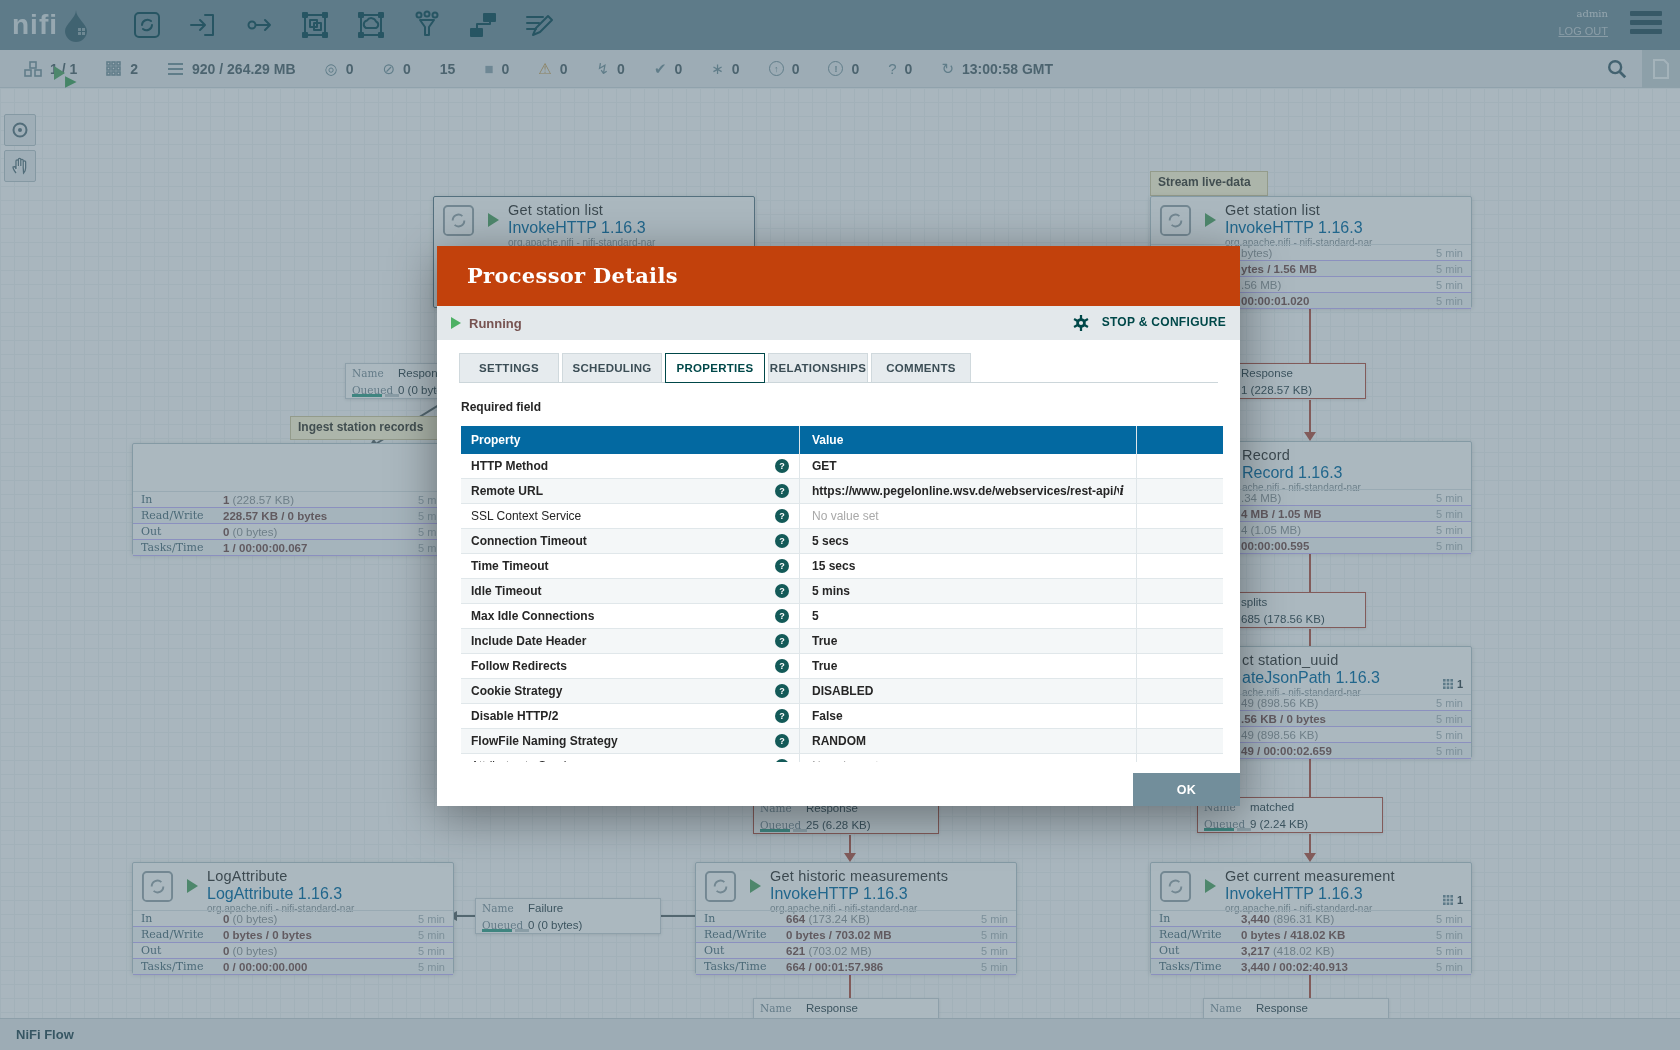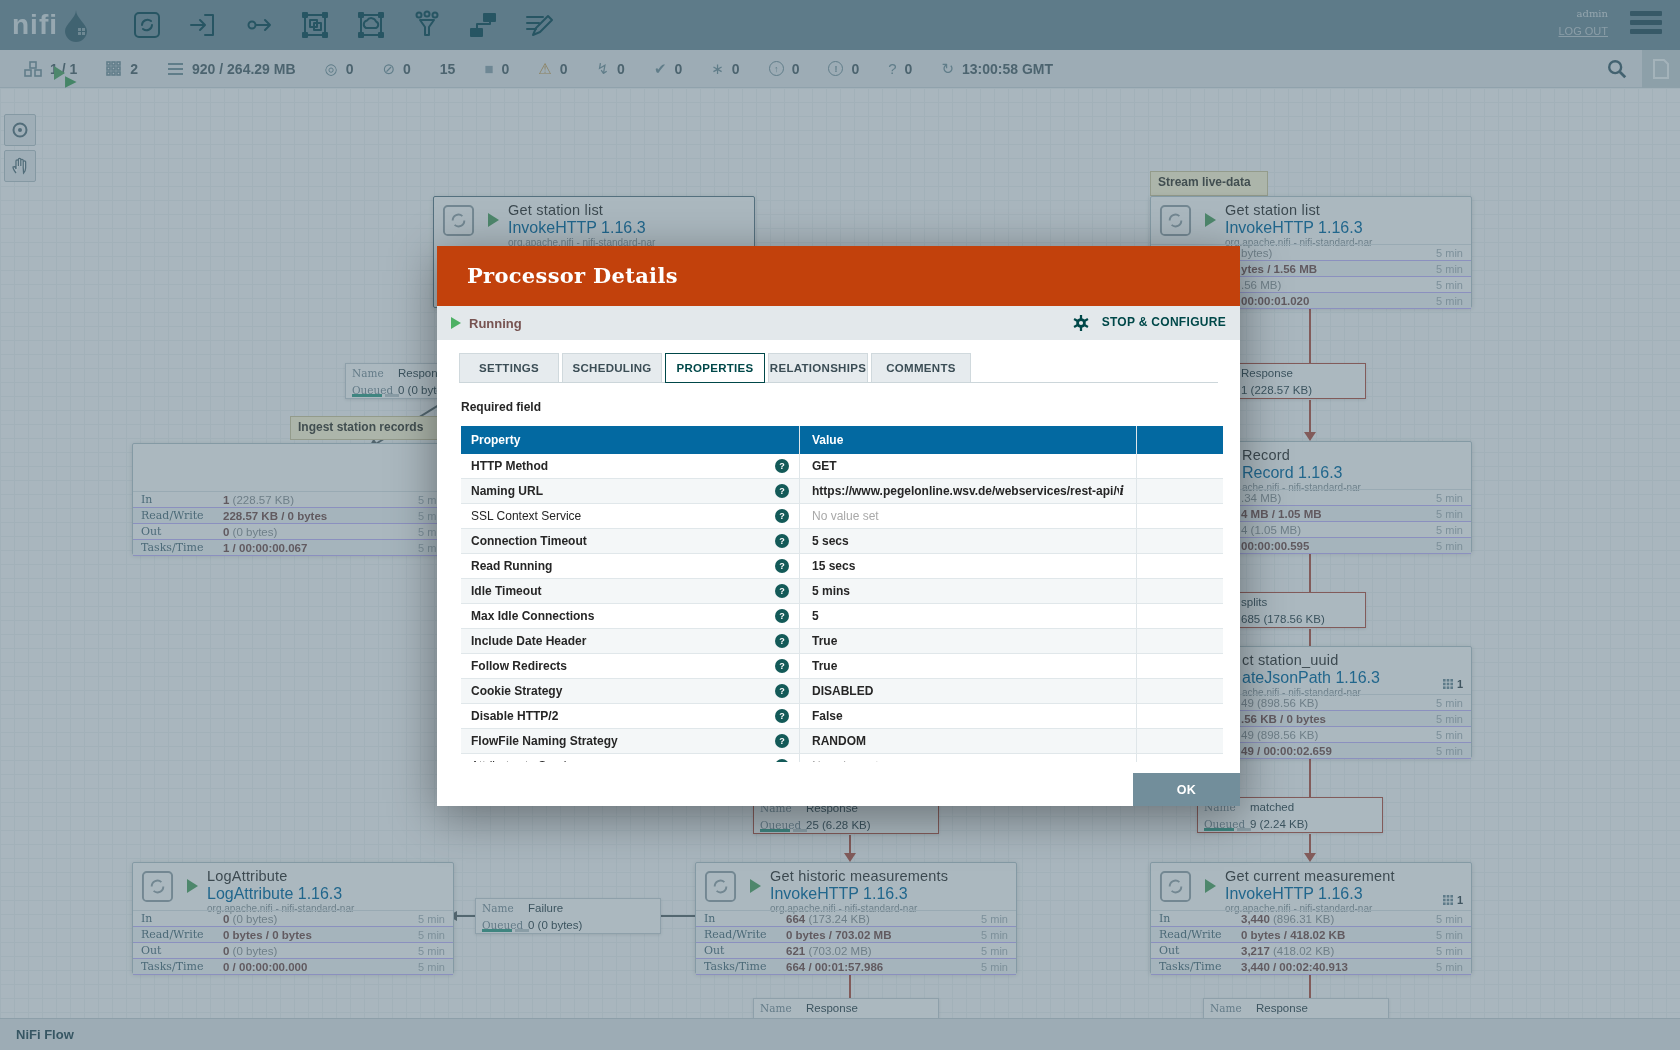--- a/index.html
+++ b/index.html
@@ -762,21 +762,21 @@
               <span class="pname req">HTTP Method</span>
               <span class="help">?</span>
             </div>
           <div class="vc">
               <span class="pval">GET</span>
             </div>
             <div class="sc"></div>
         </div>
         <div class="prow alt">
           <div class="pc">
-              <span class="pname req">Naming URL</span>
+              <span class="pname req">Remote URL</span>
               <span class="help">?</span>
             </div>
           <div class="vc">
               <span class="pval">https://www.pegelonline.wsv.de/webservices/rest-api/v...</span>
               <span class="info">i</span>
             </div>
             <div class="sc"></div>
         </div>
         <div class="prow">
           <div class="pc">
@@ -793,21 +793,21 @@
               <span class="pname req">Connection Timeout</span>
               <span class="help">?</span>
             </div>
           <div class="vc">
               <span class="pval">5 secs</span>
             </div>
             <div class="sc"></div>
         </div>
         <div class="prow">
           <div class="pc">
-              <span class="pname req">Read Running</span>
+              <span class="pname req">Time Timeout</span>
               <span class="help">?</span>
             </div>
           <div class="vc">
               <span class="pval">15 secs</span>
             </div>
             <div class="sc"></div>
         </div>
         <div class="prow alt">
           <div class="pc">
               <span class="pname req">Idle Timeout</span>

